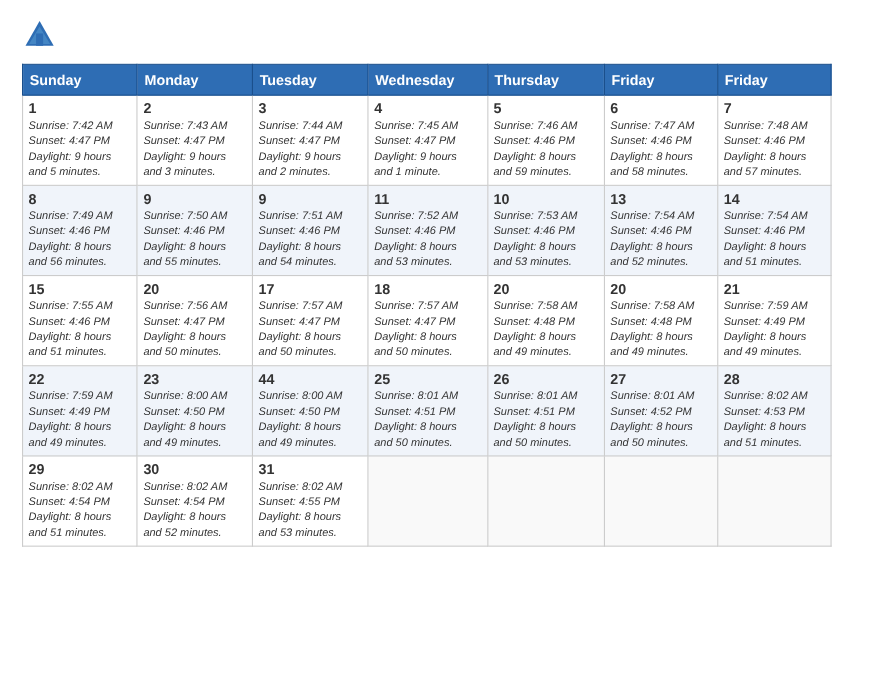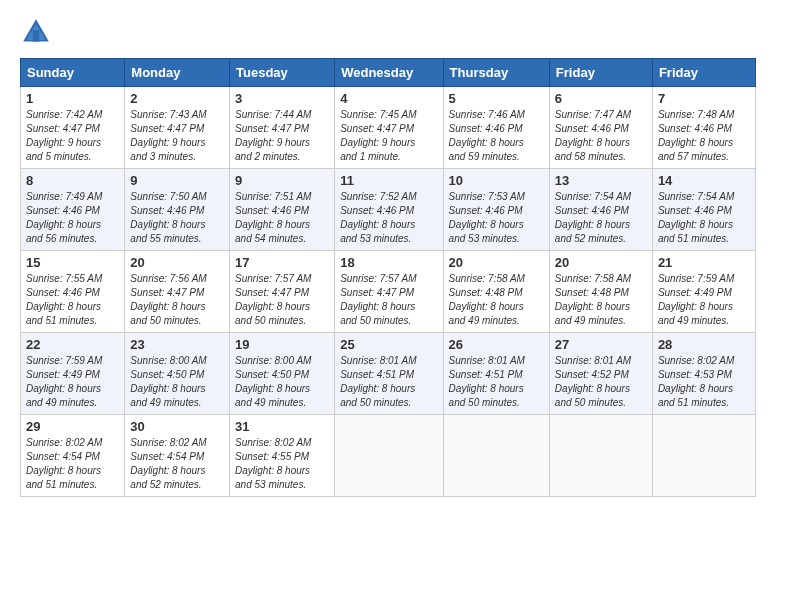--- a/index.html
+++ b/index.html
@@ -229,21 +229,21 @@
         <tr>
           <td>
             <span class="day-num">22</span>
             <div class="day-info">Sunrise: 7:59 AM<br>Sunset: 4:49 PM<br>Daylight: 8 hours<br>and 49 minutes.</div>
           </td>
           <td>
             <span class="day-num">23</span>
             <div class="day-info">Sunrise: 8:00 AM<br>Sunset: 4:50 PM<br>Daylight: 8 hours<br>and 49 minutes.</div>
           </td>
           <td>
-            <span class="day-num">19</span>
+            <span class="day-num">44</span>
             <div class="day-info">Sunrise: 8:00 AM<br>Sunset: 4:50 PM<br>Daylight: 8 hours<br>and 49 minutes.</div>
           </td>
           <td>
             <span class="day-num">25</span>
             <div class="day-info">Sunrise: 8:01 AM<br>Sunset: 4:51 PM<br>Daylight: 8 hours<br>and 50 minutes.</div>
           </td>
           <td>
             <span class="day-num">26</span>
             <div class="day-info">Sunrise: 8:01 AM<br>Sunset: 4:51 PM<br>Daylight: 8 hours<br>and 50 minutes.</div>
           </td>

